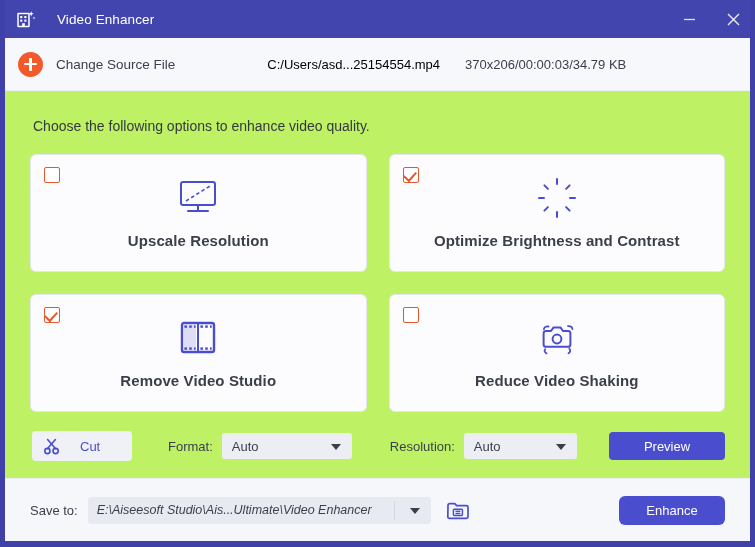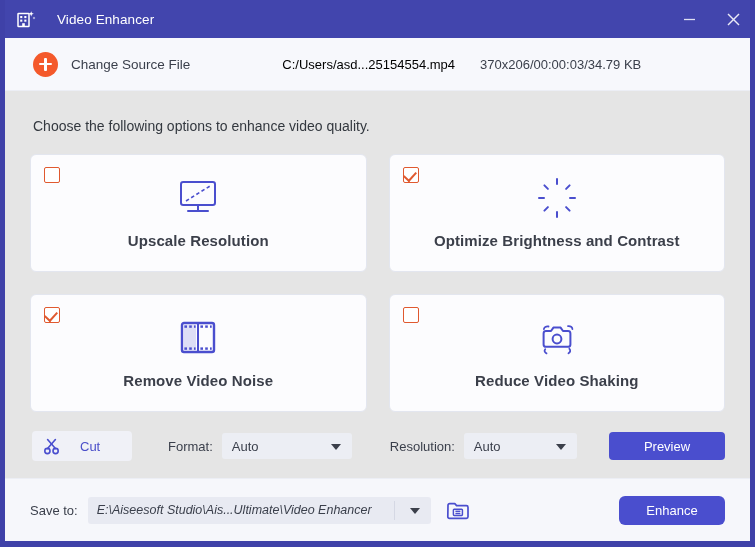--- a/index.html
+++ b/index.html
@@ -68,21 +68,21 @@
   .win-btn svg { display: block; }
 
   
   .sourcebar {
     height: 53px;
     min-height: 53px;
     background: #f7f8fc;
     border-bottom: 1px solid #eceef5;
     display: flex;
     align-items: center;
-    padding-left: 28px;
+    padding-left: 13px;
     box-sizing: border-box;
   }
   .plus-circle {
     width: 25px;
     height: 25px;
     border-radius: 50%;
     background: #f4592b;
     position: relative;
     flex: none;
     margin-right: 13px;
@@ -113,21 +113,21 @@
   }
   .src-meta {
     font-size: 13px;
     color: #3a3f4b;
     margin-left: 25px;
   }
 
   
   .body-area {
     flex: 1;
-    background: #e5e5e5;
+    background: #bef264;
     padding: 0 25px;
     box-sizing: border-box;
     position: relative;
   }
   .instruction {
     font-size: 14px;
     color: #33383f;
     padding-top: 27px;
     padding-bottom: 0px;
     padding-left: 3px;
@@ -407,21 +407,21 @@
               <rect x="34.0" y="7.4" width="1.7" height="2.4"></rect>
               <rect x="8.4" y="29.4" width="2.6" height="2.4"></rect>
               <rect x="13.2" y="29.4" width="2.6" height="2.4"></rect>
               <rect x="18.0" y="29.4" width="1.6" height="2.4"></rect>
               <rect x="24.4" y="29.4" width="2.6" height="2.4"></rect>
               <rect x="29.2" y="29.4" width="2.6" height="2.4"></rect>
               <rect x="34.0" y="29.4" width="1.7" height="2.4"></rect>
             </g>
           </svg>
         </span>
-        <span class="card-label">Remove Video Noise</span>
+        <span class="card-label">Remove Video Studio</span>
       </div>
 
       <div class="opt-card">
         <span class="checkbox"></span>
         <span class="card-icon">
           <svg width="46" height="42" viewBox="0 0 46 42">
             <path d="M12 14 h5 l2.4 -3.4 h7.2 L29 14 h5 a2.4 2.4 0 0 1 2.4 2.4 v11 a2.4 2.4 0 0 1 -2.4 2.4 h-22 a2.4 2.4 0 0 1 -2.4 -2.4 v-11 a2.4 2.4 0 0 1 2.4 -2.4 z" fill="none" stroke="#4a4ece" stroke-width="2" stroke-linejoin="round"></path>
             <circle cx="23" cy="22" r="4.4" fill="none" stroke="#4a4ece" stroke-width="2"></circle>
             <path d="M14.5 9.5 c-2.6 -0.4 -4.4 0.9 -4.6 2.6" fill="none" stroke="#4a4ece" stroke-width="1.8" stroke-linecap="round"></path>
             <path d="M34 9.2 c2.6 -0.3 4.3 1.1 4.4 2.8" fill="none" stroke="#4a4ece" stroke-width="1.8" stroke-linecap="round"></path>

